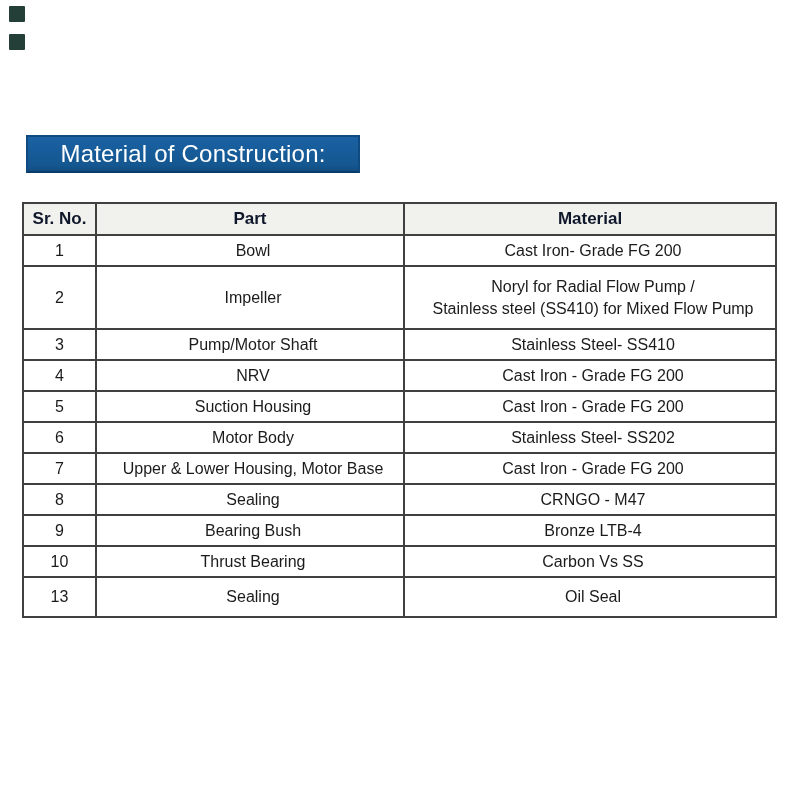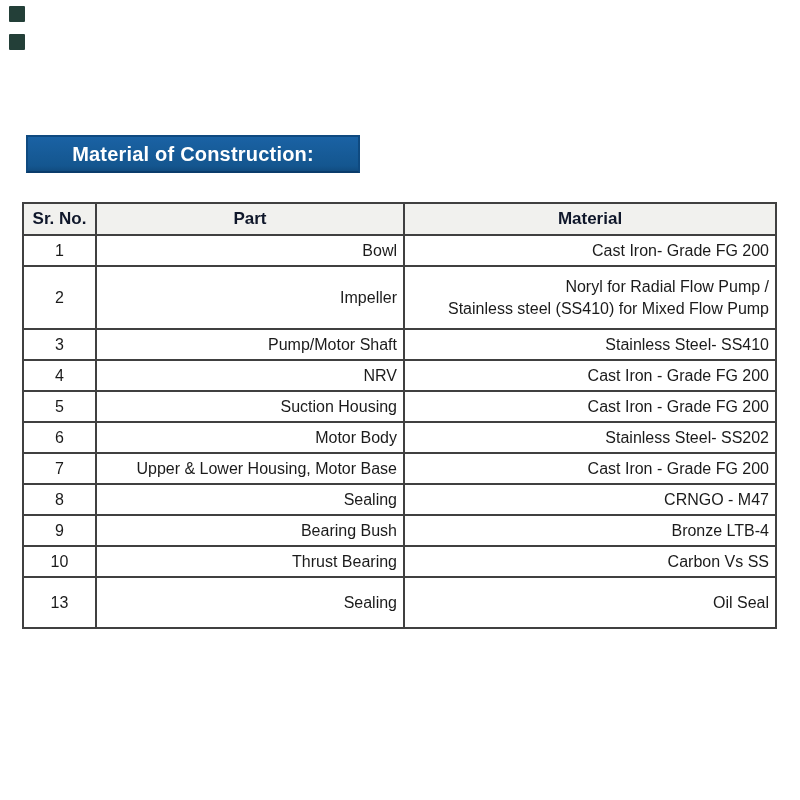--- a/index.html
+++ b/index.html
@@ -31,22 +31,22 @@
     height: 38px;
     background: linear-gradient(180deg, #1a62a4 0%, #14568f 85%, #114c80 100%);
     border: 2px solid #0f4a80;
     border-bottom-color: #0a3c6b;
     display: flex;
     align-items: center;
     justify-content: center;
   }
   .title-banner .banner-text {
     color: #ffffff;
-    font-size: 20px;
-    font-weight: bold;
+    font-size: 24px;
+    font-weight: normal;
     letter-spacing: 0.2px;
   }
 
   
   table.materials {
     position: absolute;
     left: 22px;
     top: 202px;
     width: 753px;
     border-collapse: collapse;
@@ -64,32 +64,32 @@
   table.materials thead tr { height: 32px; }
   table.materials th {
     background: #f1f1ee;
     color: #0f172a;
     font-size: 17px;
     font-weight: bold;
     text-align: center;
   }
   table.materials tbody tr { height: 31px; }
   table.materials tbody tr:nth-child(2) { height: 63px; }
-  table.materials tbody tr:last-child { height: 51px; }
+  table.materials tbody tr:last-child { height: 40px; }
 
   table.materials td {
     color: #1b1b1b;
     font-size: 16px;
     line-height: 1.35;
     background: #ffffff;
   }
   table.materials td.sr-col { text-align: center; }
   table.materials td.part-col,
   table.materials td.material-col {
-    text-align: right;
+    text-align: center;
     padding-left: 12px;
     padding-right: 6px;
     white-space: pre-line;
     border-radius: 12px;
   }
 </style>
 </head>
 <body>
 
 <div class="corner-mark m1"></div>

